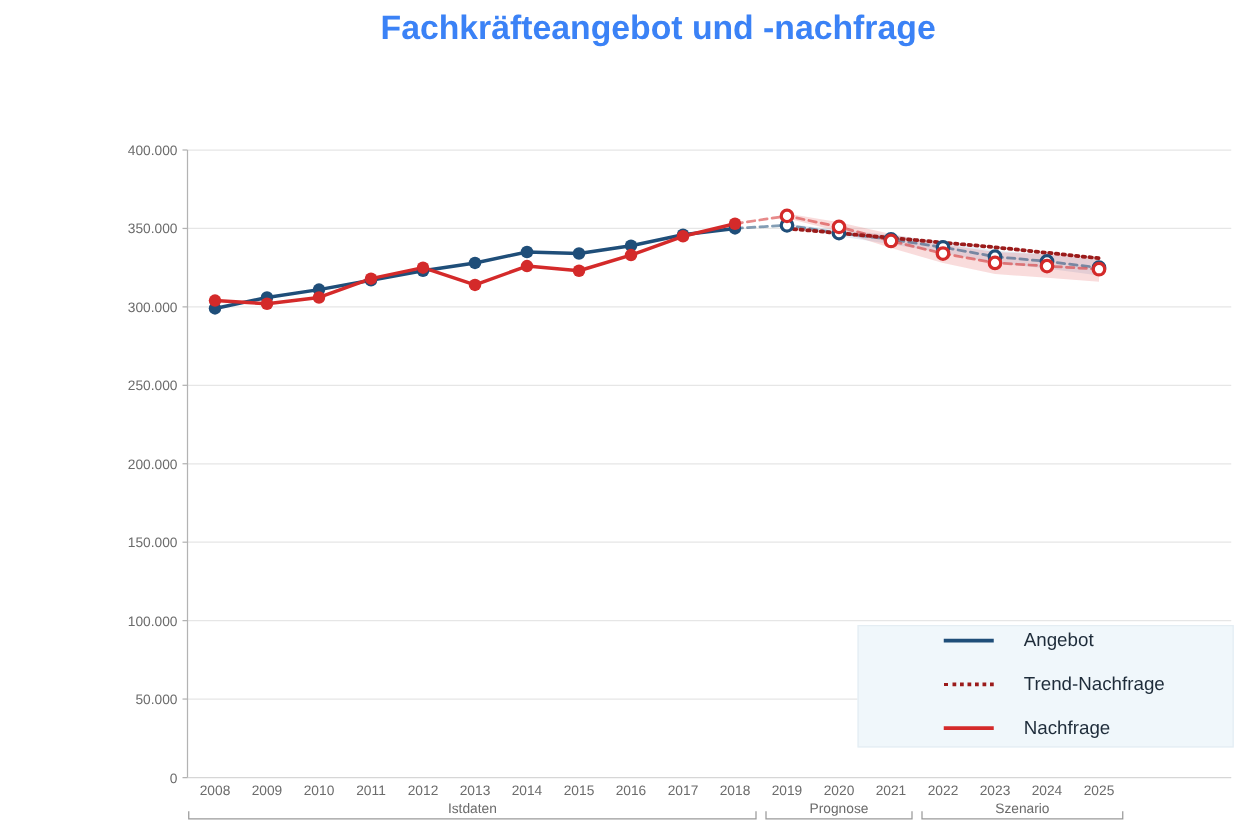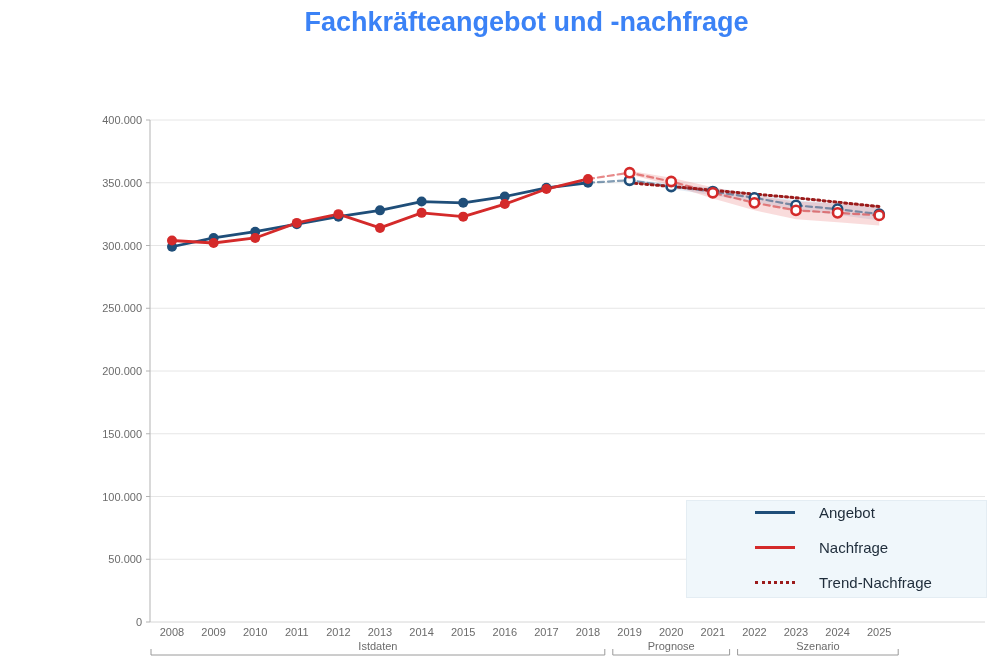--- a/index.html
+++ b/index.html
@@ -127,20 +127,20 @@
 <div class="header">
   <h1 class="title">Fachkräfteangebot und -nachfrage</h1>
 </div>
 
 <div class="legend">
   <div class="legend-item">
     <span class="swatch solid-blue"></span>
     <span class="legend-label">Angebot</span>
   </div>
   <div class="legend-item">
+    <span class="swatch dotted-darkred"></span>
+    <span class="legend-label">Trend-Nachfrage</span>
+  </div>
+  <div class="legend-item">
     <span class="swatch solid-red"></span>
     <span class="legend-label">Nachfrage</span>
-  </div>
-  <div class="legend-item">
-    <span class="swatch dotted-darkred"></span>
-    <span class="legend-label">Trend-Nachfrage</span>
   </div>
 </div>
 
 </body></html>

